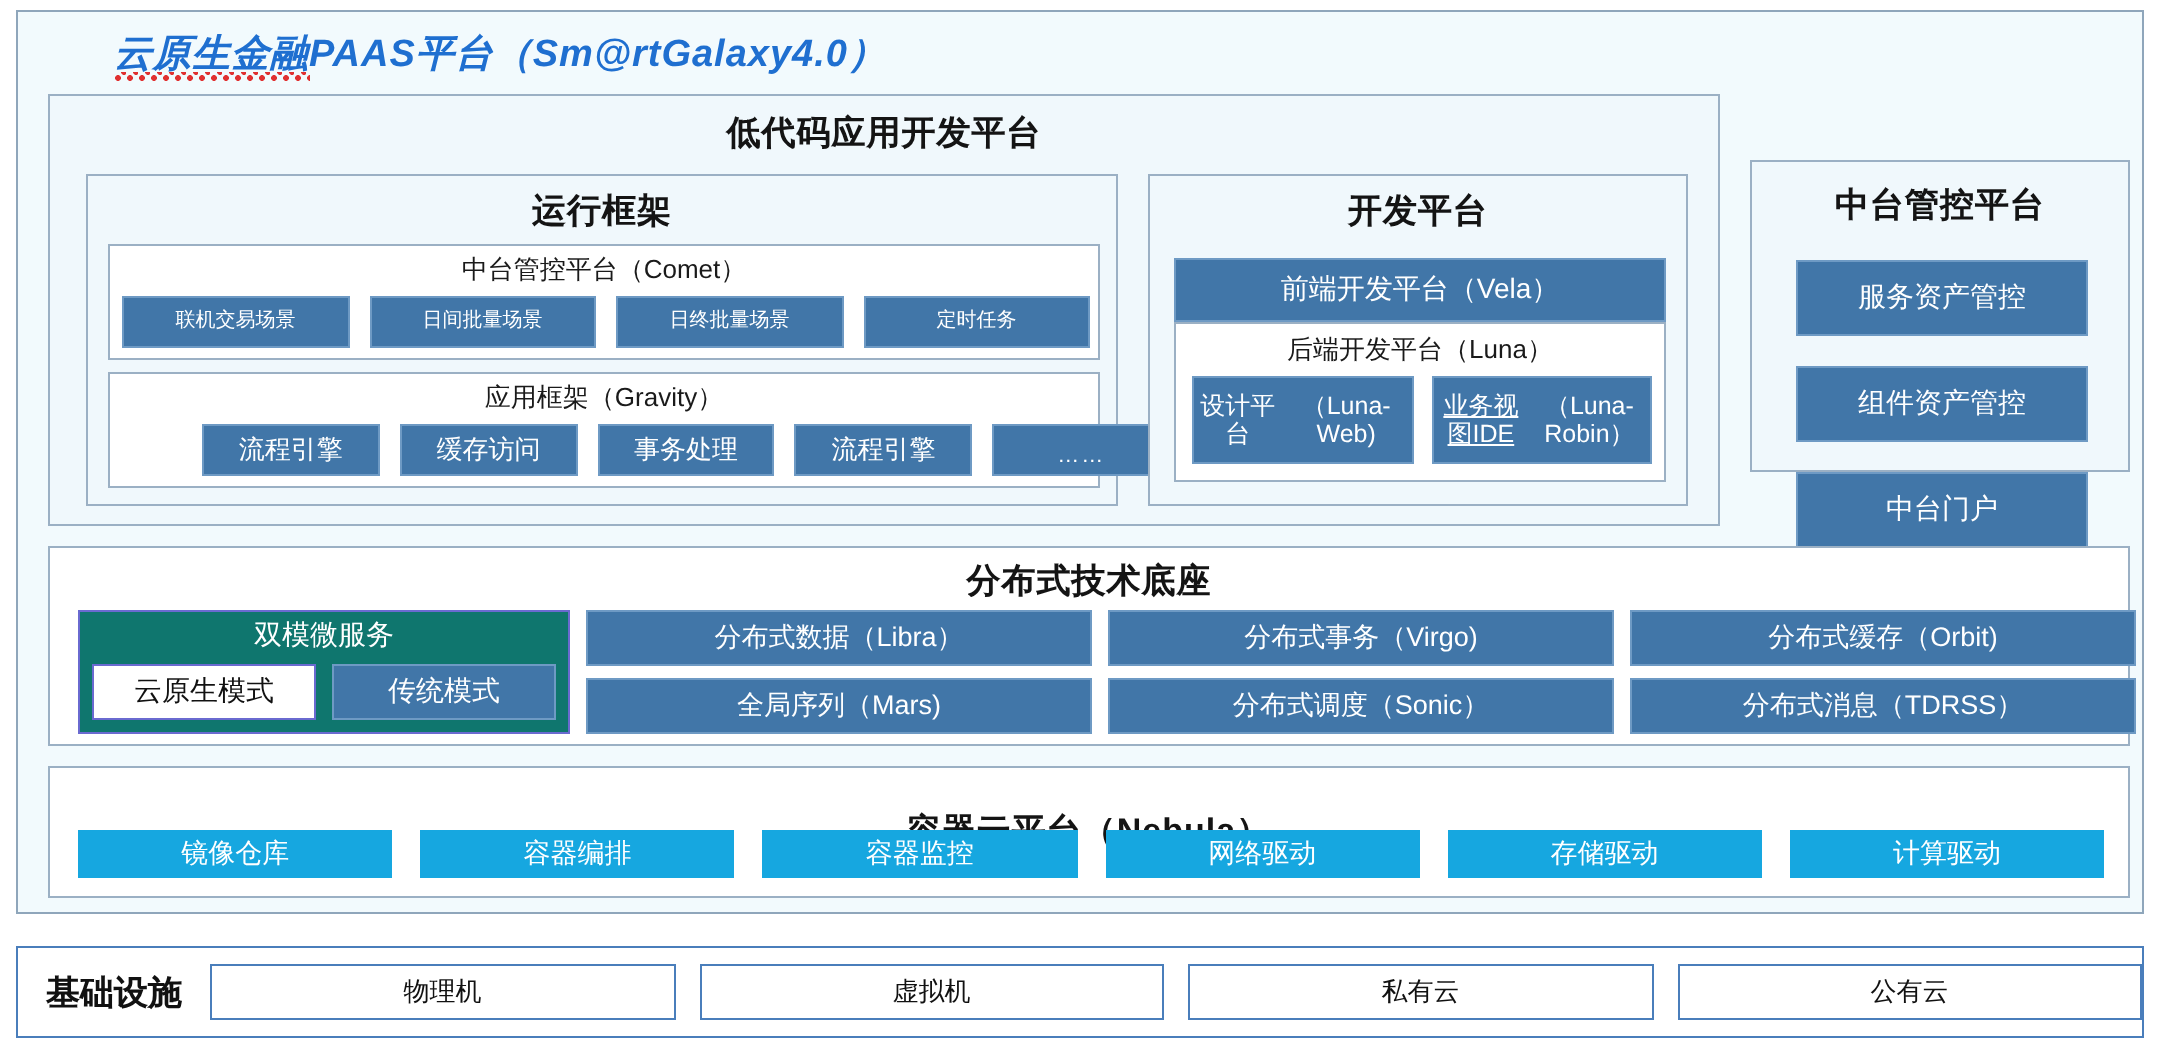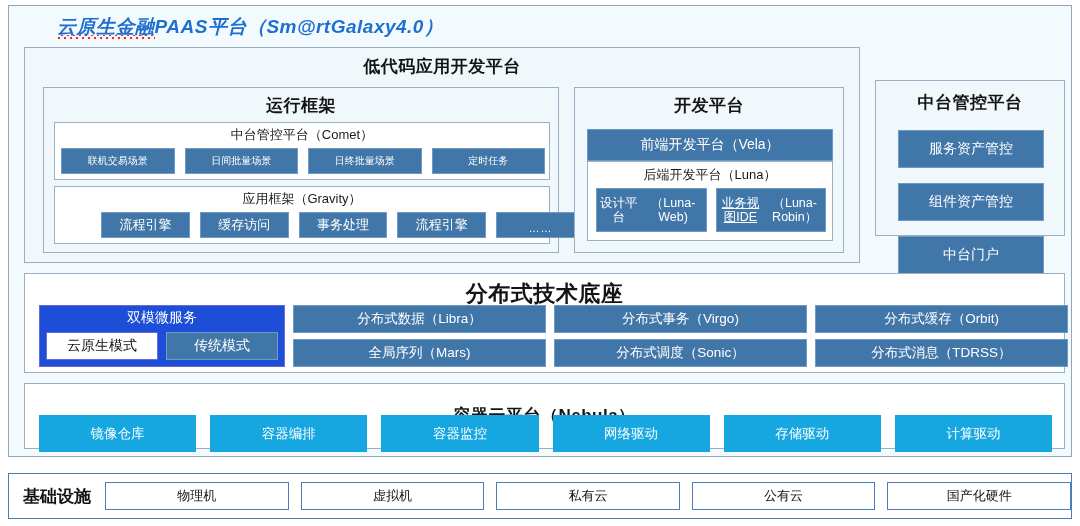--- a/index.html
+++ b/index.html
@@ -110,44 +110,44 @@
   
   #midoffice{position:absolute;left:866px;top:41px;width:190px;height:156px;margin-top:33px;}
   #midoffice .sec-title{font-size:17px;margin-top:10px;}
   #midoffice .chip{position:absolute;left:22px;width:146px;height:38px;font-size:14px;}
   #mo-0{top:49px;}
   #mo-1{top:102px;}
   #mo-2{top:155px;}
 
   
   #distbase{position:absolute;left:15px;top:267px;width:1041px;height:100px;background:#ffffff;}
-  #distbase .sec-title{font-size:22px;margin-top:5px;}
+  #distbase .sec-title{font-size:17px;margin-top:5px;}
   #dist-grid{
     position:absolute;left:14px;top:31px;width:1013px;height:62px;
     display:grid;grid-template-columns:246px 253px 253px 253px;gap:8px;
   }
   #dualmode{
-    box-sizing:border-box;background:#1d4ed8;border:1px solid #6a6ad0;
+    box-sizing:border-box;background:#0f766e;border:1px solid #6a6ad0;
     position:relative;
   }
   #dualmode .dm-title{
     text-align:center;color:#ffffff;font-size:14px;margin-top:3px;
   }
   #dualmode .dm-row{
     position:absolute;left:6px;top:26px;right:6px;height:28px;display:flex;gap:8px;
   }
   #dualmode .dm-row>div{flex:1;font-size:14px;}
   #dualmode .dm-row .wbox{border:1px solid #6a6ad0;}
   .dist-col{display:flex;flex-direction:column;gap:6px;}
   .dist-col .bbox{height:28px;font-size:13.5px;}
 
   
   #container-cloud{position:absolute;left:15px;top:377px;width:1041px;height:66px;background:#ffffff;}
   #container-cloud .sec-title{font-size:17px;margin-top:20px;}
-  #cc-row{position:absolute;left:14px;top:31px;width:1013px;height:37px;display:flex;gap:14px;}
+  #cc-row{position:absolute;left:14px;top:31px;width:1013px;height:24px;display:flex;gap:14px;}
   #cc-row .cbox{flex:1;font-size:13.5px;}
 
   
   #infra{
     position:absolute;left:8px;top:473px;width:1064px;height:46px;
     box-sizing:border-box;border:1px solid #4a7ebb;background:#ffffff;
     display:flex;align-items:center;
   }
   #infra-label{
     margin-left:14px;margin-right:14px;
@@ -262,15 +262,14 @@
 
 </div>
 
 <div id="infra">
   <div id="infra-label">基础设施</div>
   <div id="infra-row">
     <div class="wbox">物理机</div>
     <div class="wbox">虚拟机</div>
     <div class="wbox">私有云</div>
     <div class="wbox">公有云</div>
-    <div class="wbox">国产化硬件</div>
   </div>
 </div>
 
 </body></html>

